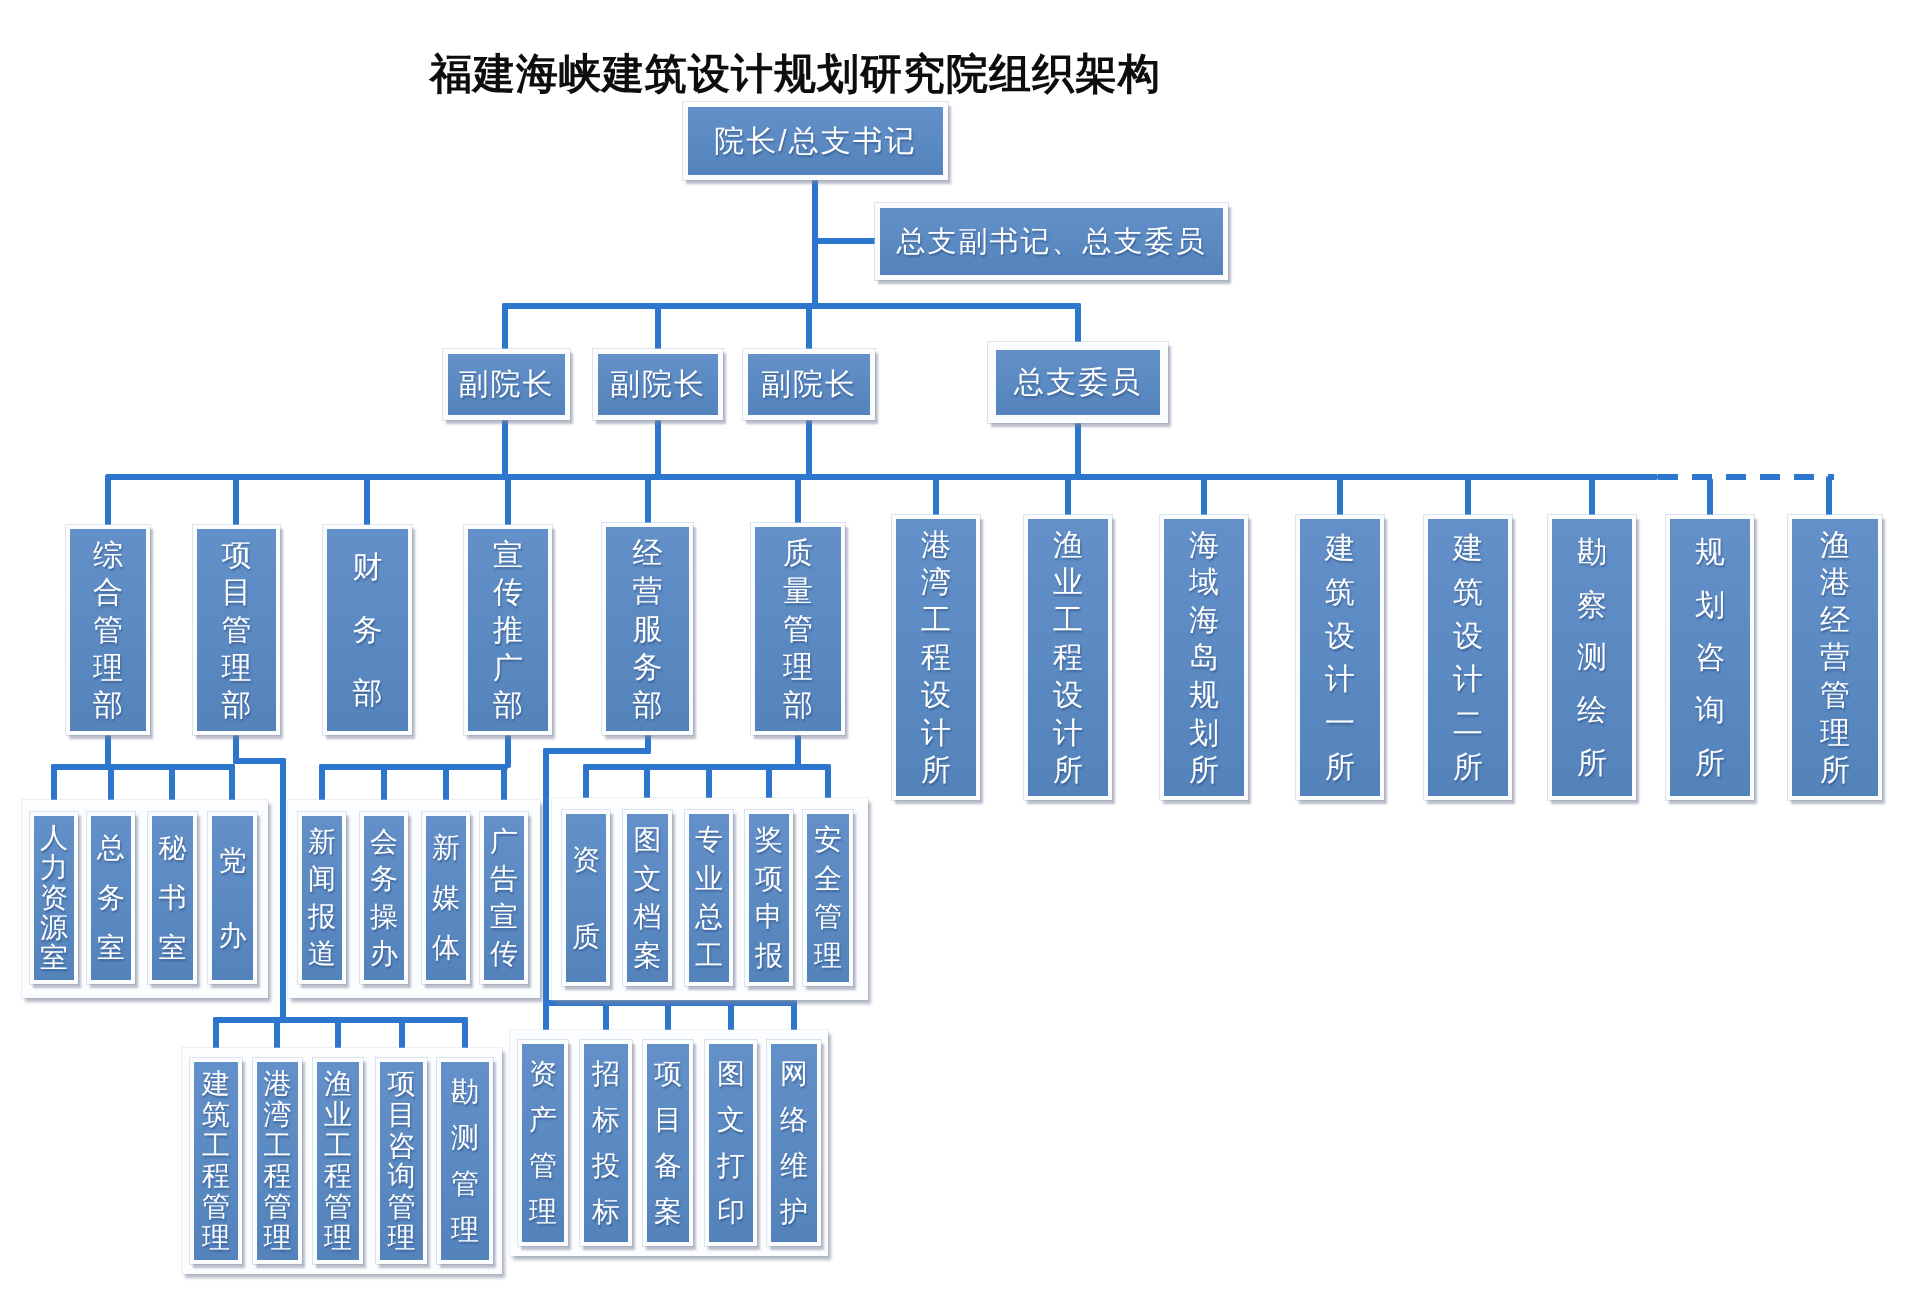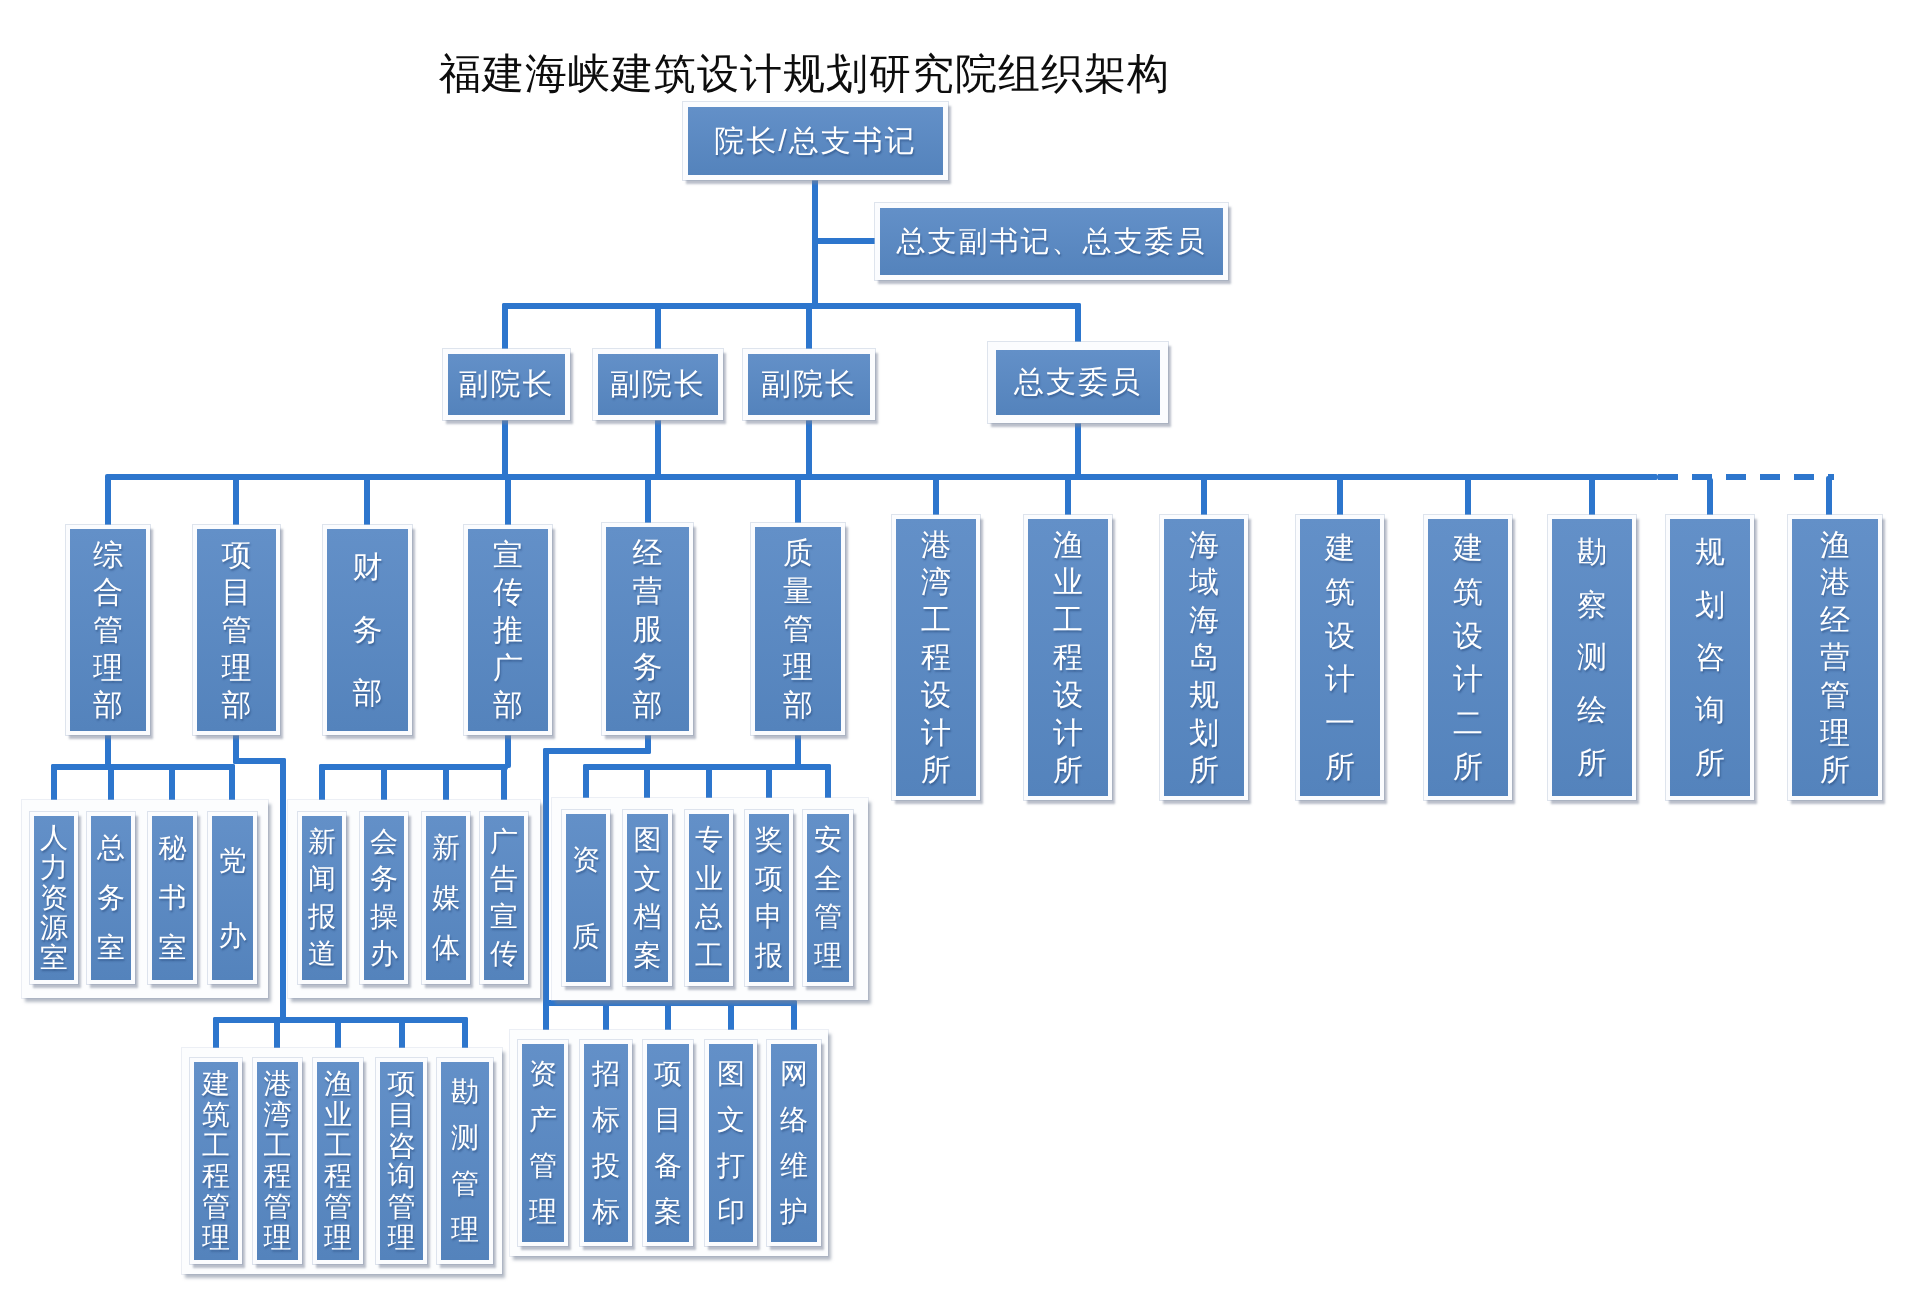--- a/index.html
+++ b/index.html
@@ -2,21 +2,21 @@
 <html><head>
 <meta charset="utf-8">
 <style>
   html,body{margin:0;padding:0;background:#ffffff;}
   #chart{
     position:relative;width:1920px;height:1309px;background:#ffffff;overflow:hidden;
     font-family:"Liberation Sans","DejaVu Sans",sans-serif;
   }
   .title{
     position:absolute;left:430px;top:18px;width:740px;height:56px;
-    text-align:right;font-size:42px;font-weight:normal;color:#0d0d0d;
+    text-align:left;font-size:42px;font-weight:bold;color:#0d0d0d;
     letter-spacing:1px;line-height:56px;
   }
   
   .hl{position:absolute;height:6px;background:#2d76cd;z-index:1;border-radius:2px;}
   .vl{position:absolute;width:6px;background:#2d76cd;z-index:1;border-radius:2px;}
   .dash{
     position:absolute;height:6px;z-index:1;
     background:repeating-linear-gradient(90deg,#2d76cd 0 20px,transparent 20px 34px);
   }
   

